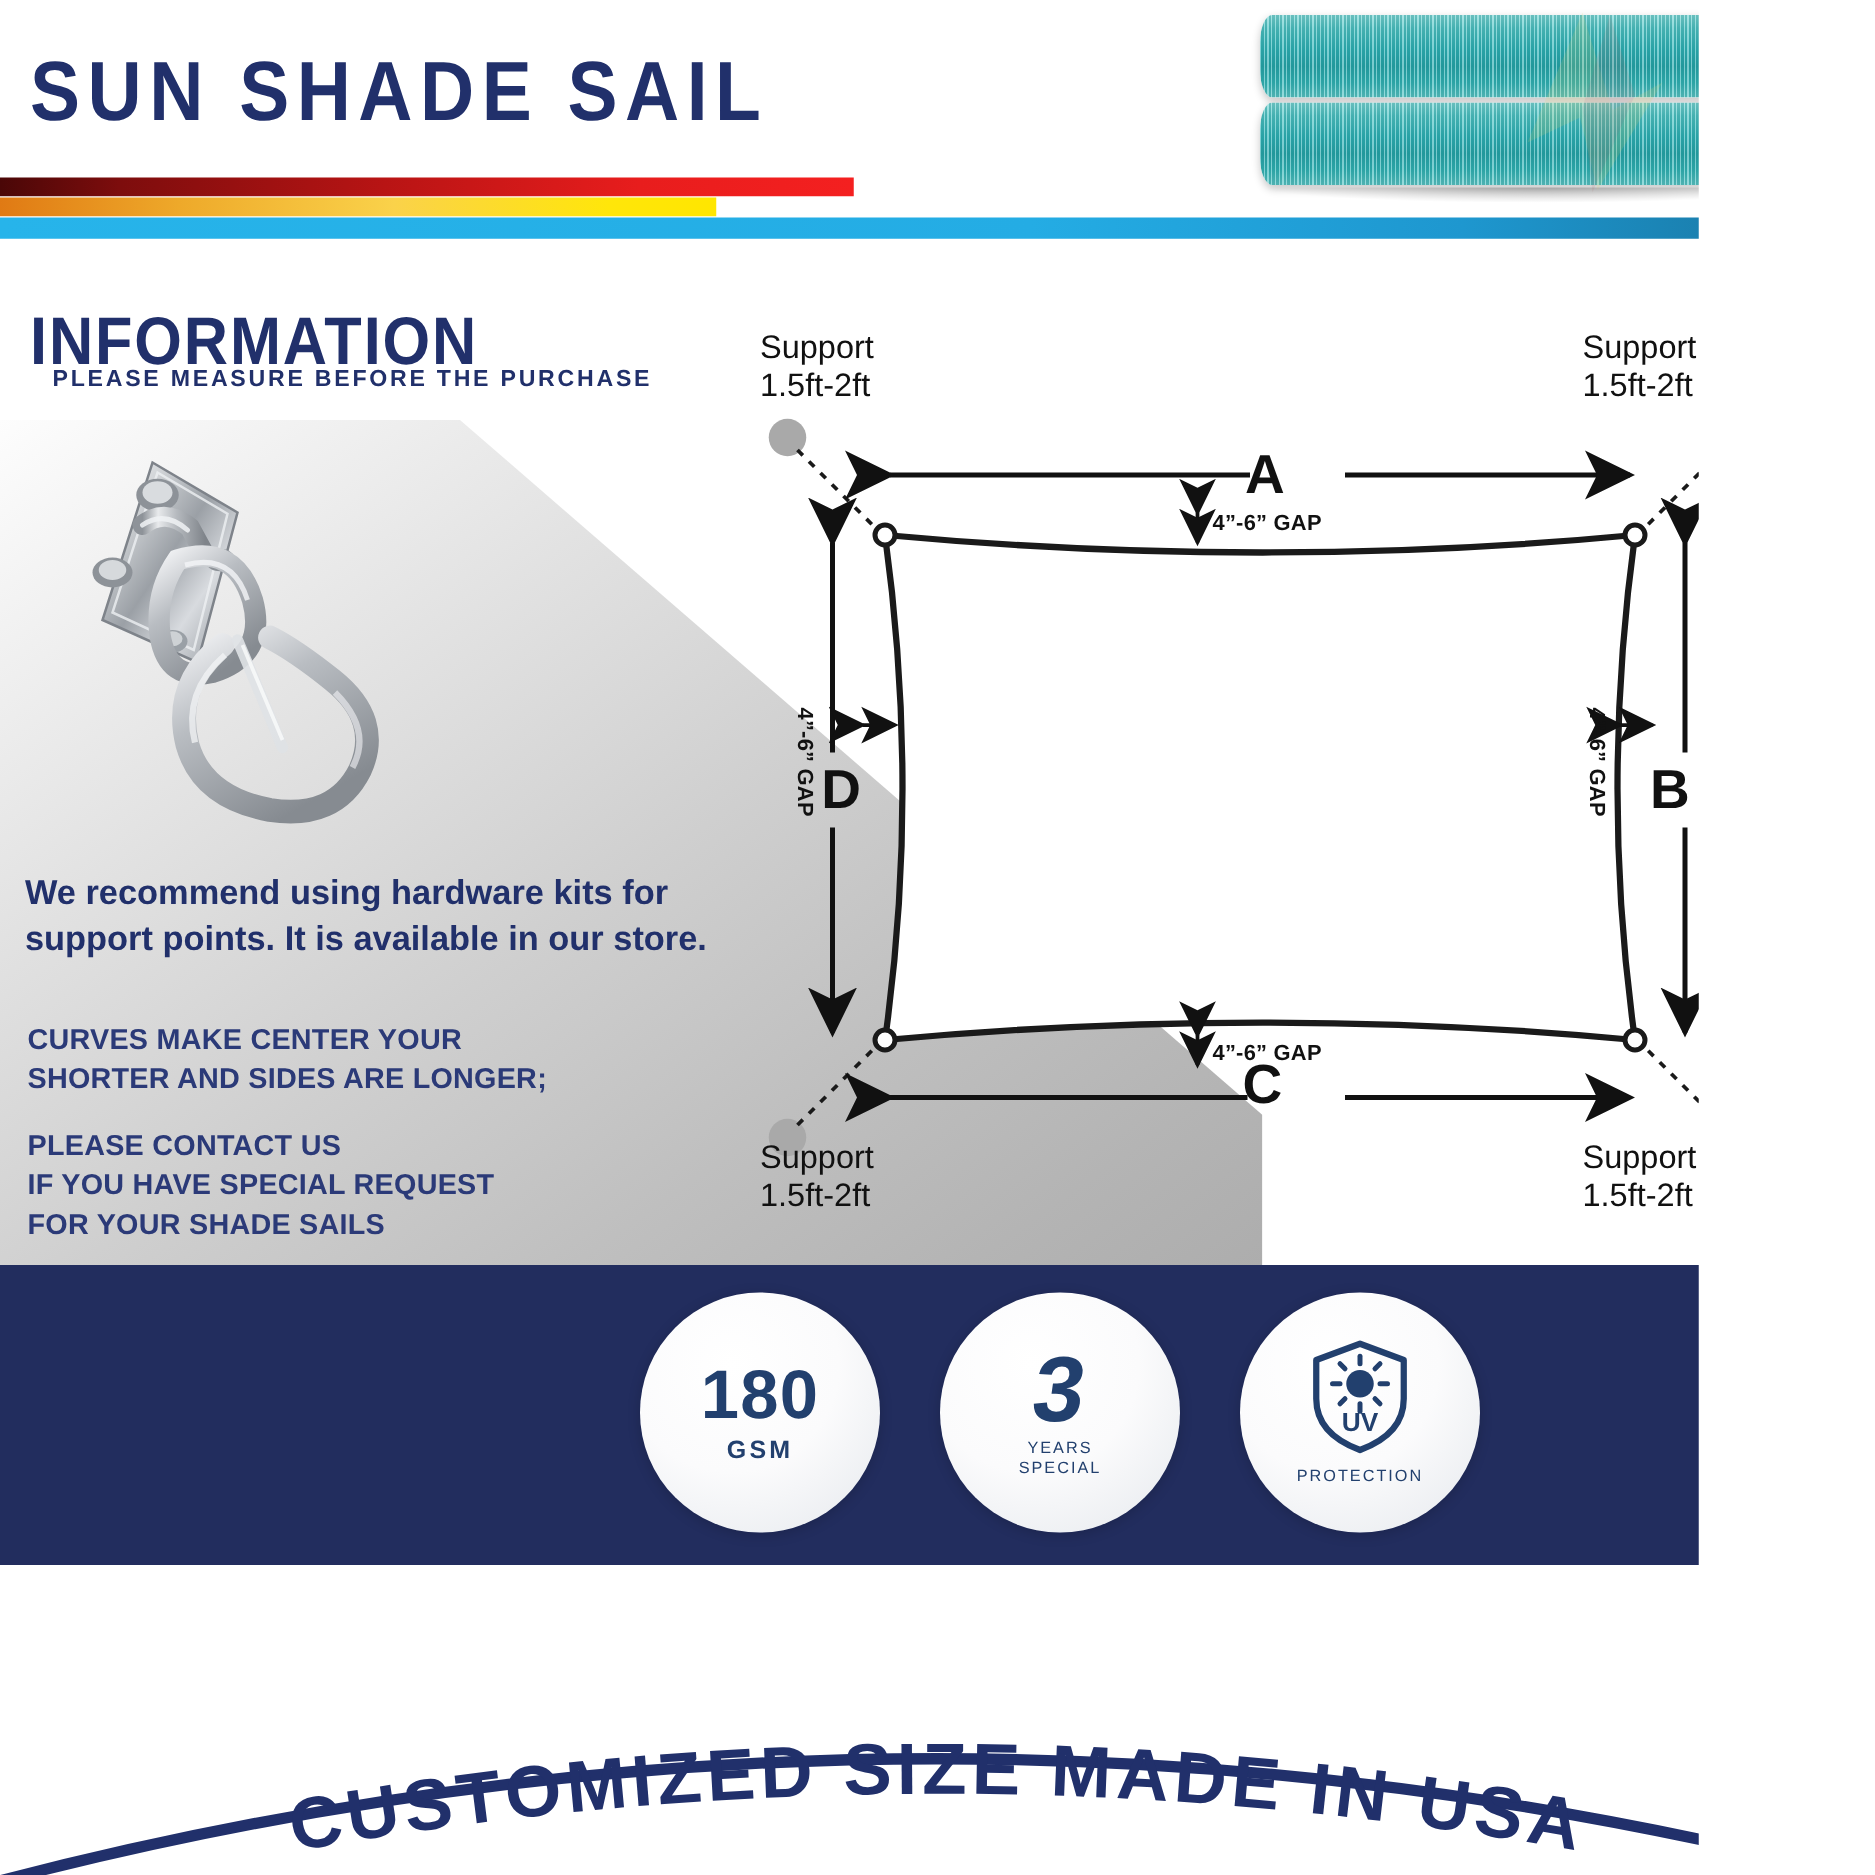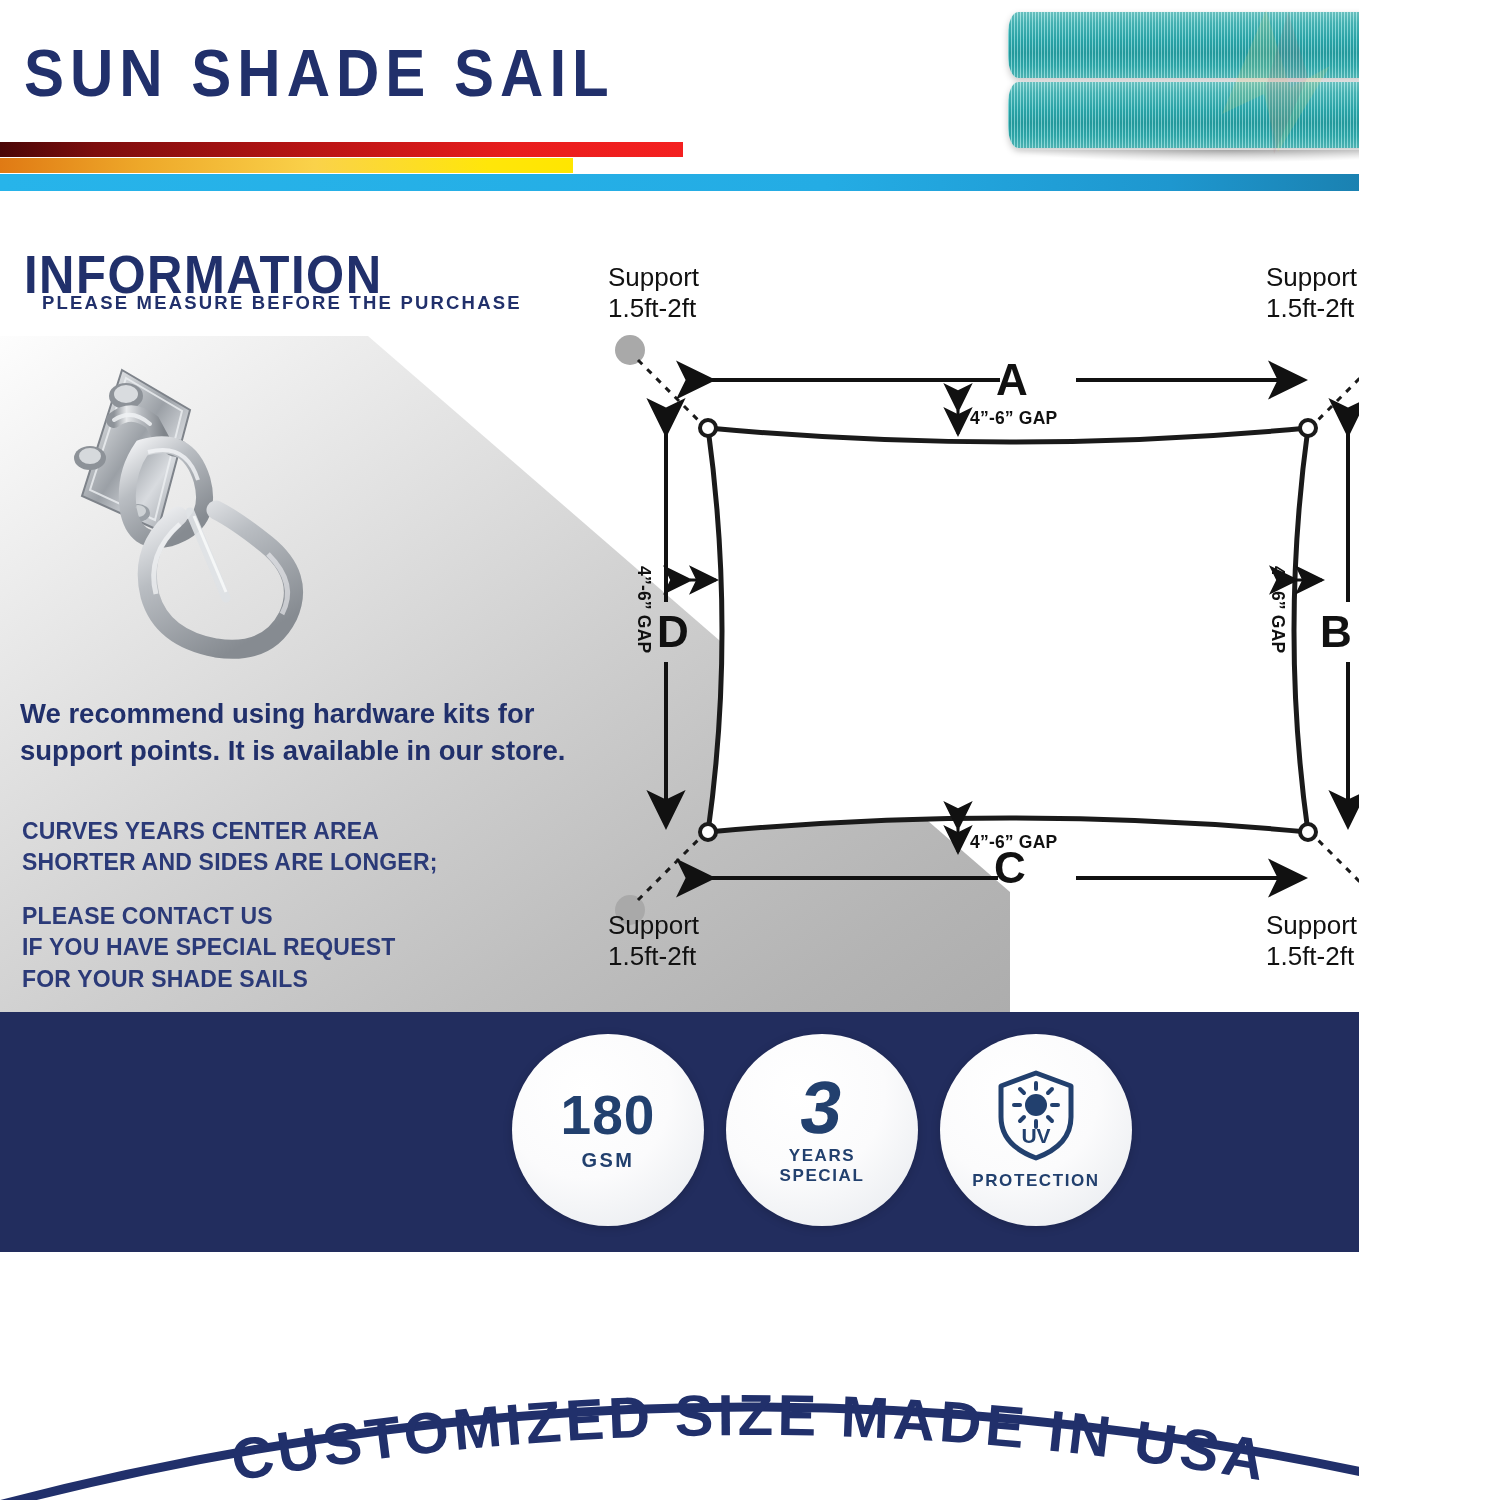--- a/index.html
+++ b/index.html
@@ -224,21 +224,21 @@
     height: 240px;
     background: #222d5e;
   }
   .badges {
     position: absolute;
     left: 512px;
     top: 1034px;
     width: 950px;
     height: 196px;
     display: flex;
-    gap: 22px;
+    gap: 48px;
   }
   .badge {
     position: relative;
     width: 192px;
     height: 192px;
     border-radius: 50%;
     background: radial-gradient(circle at 38% 30%, #ffffff 0%, #fbfbfc 48%, #eef0f3 78%, #e3e6ea 100%);
     display: flex;
     flex-direction: column;
     align-items: center;
@@ -263,22 +263,22 @@
   }
   .badge-sub {
     font-size: 20px;
     font-weight: 700;
     color: #22406e;
     letter-spacing: 2.5px;
     line-height: 1.15;
     text-align: center;
   }
   .badge-sub-sm {
-    font-size: 17px;
-    font-weight: 700;
+    font-size: 13px;
+    font-weight: 400;
     color: #22406e;
     letter-spacing: 1.6px;
     line-height: 1.2;
     text-align: center;
   }
   .badge-icon {
     margin-bottom: 10px;
     line-height: 0;
   }
 
@@ -371,21 +371,21 @@
       <path d="M148 168 Q108 200 120 248 Q132 290 186 300 Q238 308 258 268 Q276 228 236 196 Q206 172 186 162" fill="none" stroke="url(#steelC)" stroke-width="19" stroke-linecap="round"></path>
       <path d="M150 176 Q116 206 126 246" fill="none" stroke="#f3f4f6" stroke-width="5" opacity="0.75"></path>
       <path d="M238 206 Q268 236 252 266" fill="none" stroke="#f3f4f6" stroke-width="5" opacity="0.6"></path>
 
       <path d="M160 164 Q178 206 196 250" fill="none" stroke="#dfe2e5" stroke-width="9" stroke-linecap="round" opacity="0.9"></path>
       <path d="M164 168 Q180 206 196 244" fill="none" stroke="#fafbfb" stroke-width="3" opacity="0.8"></path>
     </g>
   </svg>
 
   <div class="body-note">We recommend using hardware kits for support points. It is available in our store.</div>
-  <div class="body-caps body-caps-1" style="white-space:pre-line">CURVES YEARS CENTER AREA
+  <div class="body-caps body-caps-1" style="white-space:pre-line">CURVES MAKE CENTER YOUR
 SHORTER AND SIDES ARE LONGER;</div>
   <div class="body-caps body-caps-2" style="white-space:pre-line">PLEASE CONTACT US
 IF YOU HAVE SPECIAL REQUEST
 FOR YOUR SHADE SAILS</div>
 
   <div class="diagram">
 
     <svg width="900" height="760" viewBox="0 0 900 760" style="position:absolute;left:0;top:0;">
 
       <circle cx="50" cy="100" r="15" fill="#a9a9a9"></circle>

